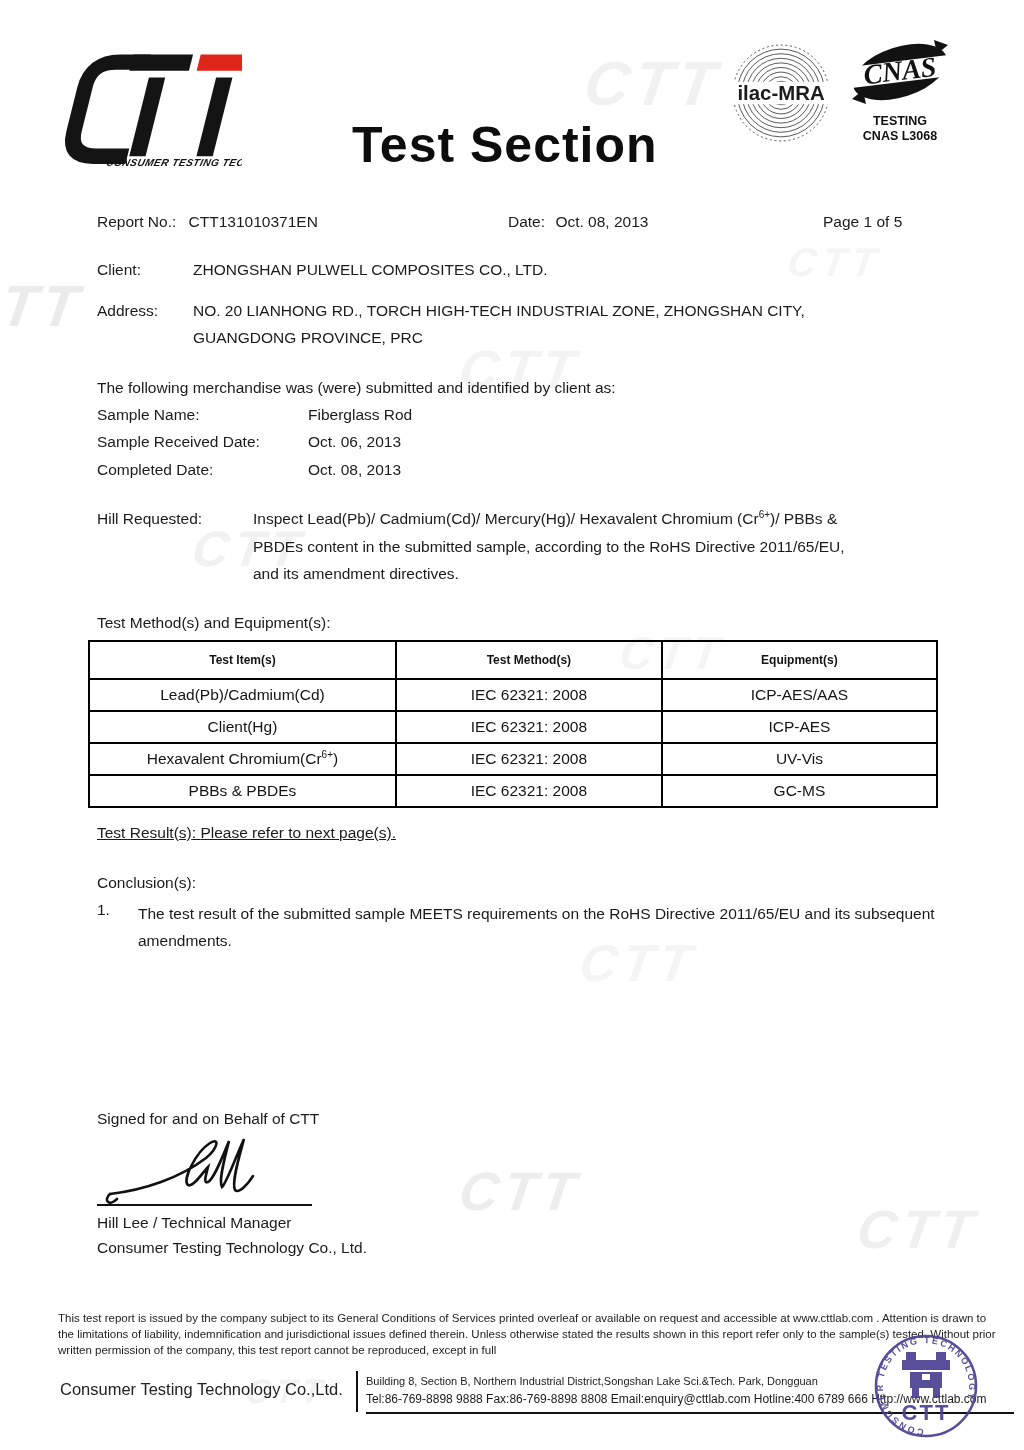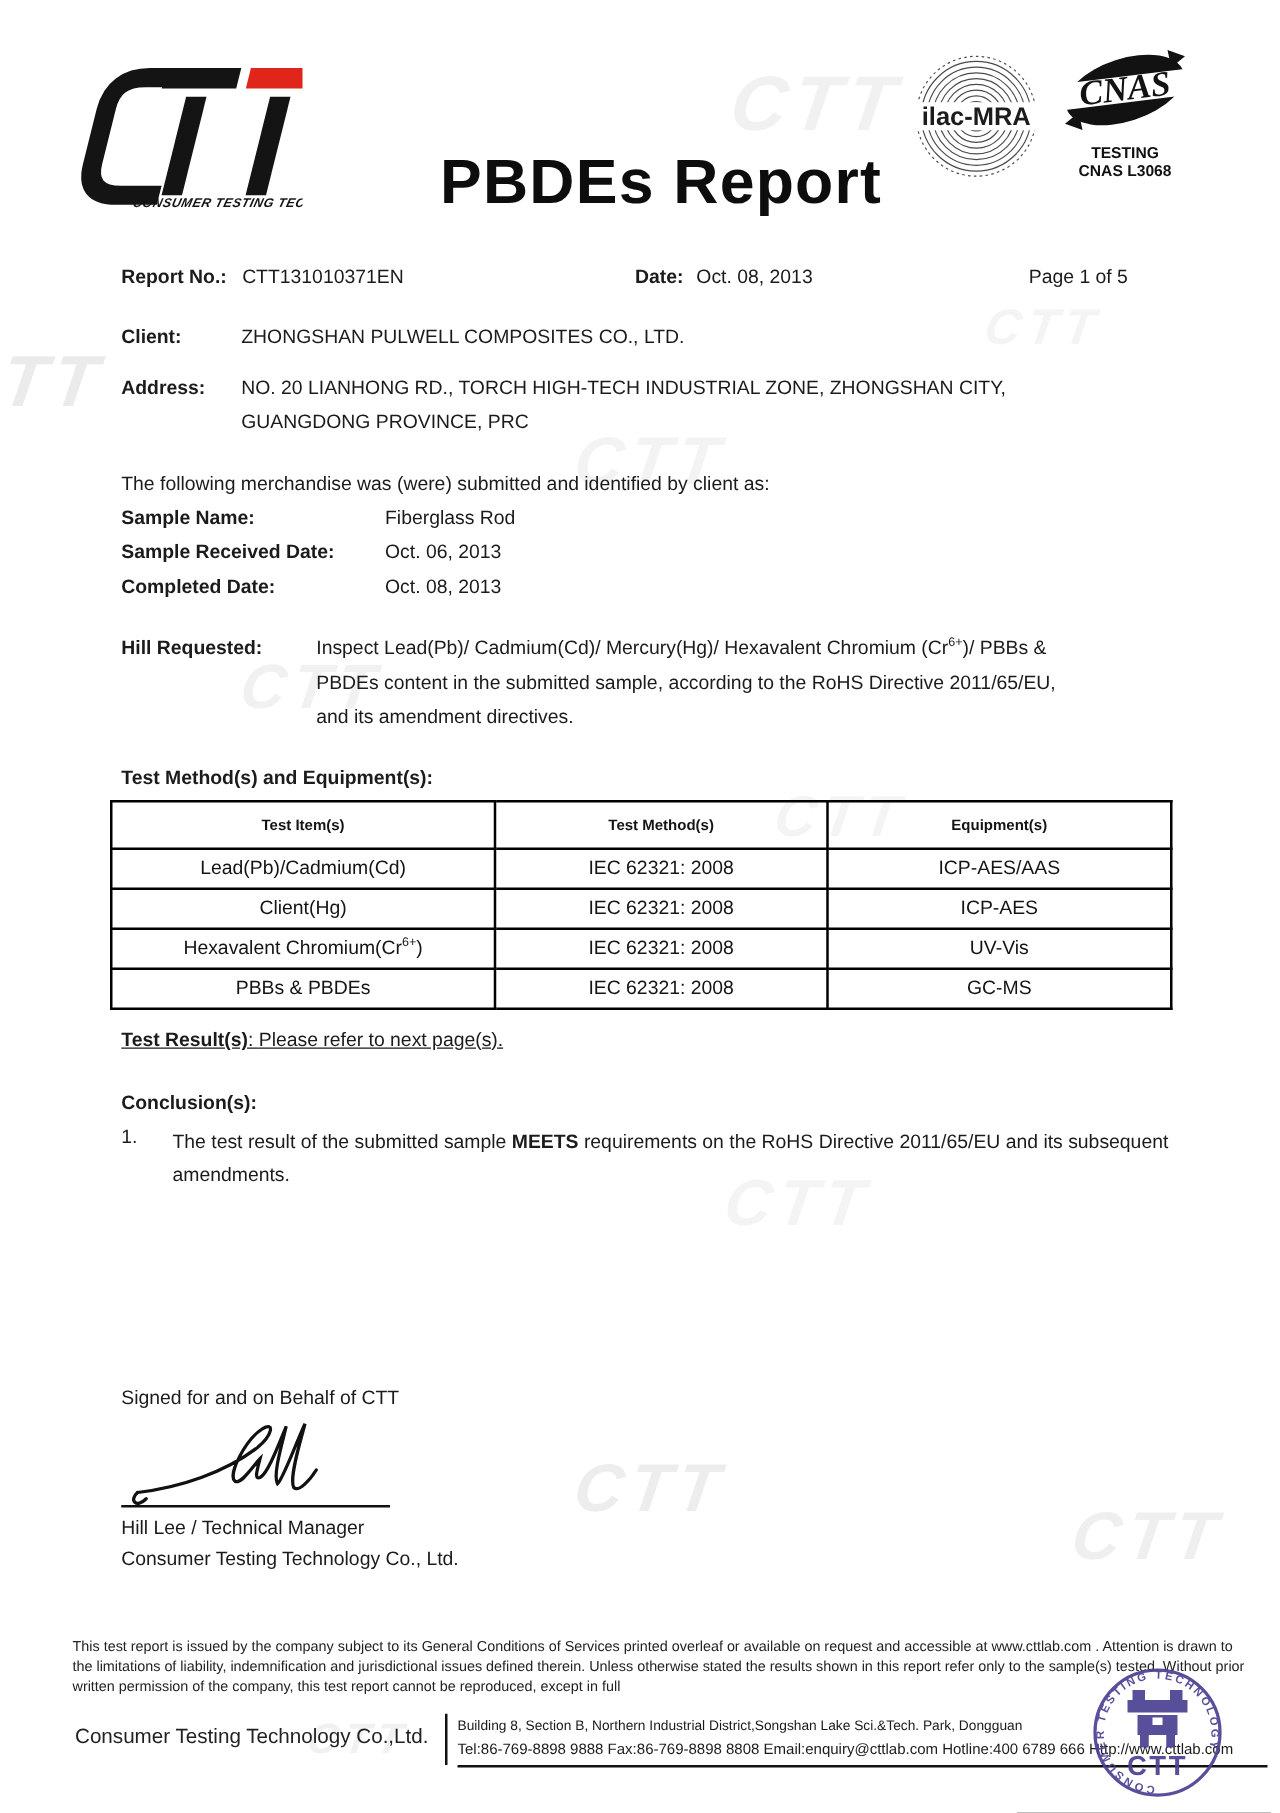--- a/index.html
+++ b/index.html
@@ -2,21 +2,21 @@
 <html><head>
 <meta charset="utf-8">
 <style>
   html,body{margin:0;padding:0;background:#888;}
   .page{
     position:relative;width:1024px;height:1450px;background:#fff;
     font-family:"Liberation Sans",sans-serif;color:#1b1b1b;overflow:hidden;
     margin:0 auto;
   }
   .abs{position:absolute;white-space:nowrap;}
-  .b{font-weight:bold;text-align:right;}
+  .b{font-weight:normal;text-align:right;}
   .fs{font-size:15.5px;}
   sup{font-size:10px;vertical-align:super;line-height:0;}
 
   
   .wm{position:absolute;font-weight:bold;font-style:italic;letter-spacing:5px;
       color:#444;transform:skewX(-8deg);z-index:0;user-select:none;}
   .wm-a{left:585px;top:48px;font-size:62px;opacity:.07;}
   .wm-b{left:-45px;top:272px;font-size:58px;opacity:.10;}
   .wm-c{left:788px;top:240px;font-size:40px;opacity:.05;}
   .wm-d{left:460px;top:338px;font-size:54px;opacity:.06;}
@@ -74,21 +74,21 @@
         <path d="M76,12 L44,12 Q16,12 16,38 L16,84 Q16,110 44,110 L78,110" fill="none" stroke="#141414" stroke-width="16"></path>
         <rect x="58" y="4" width="62" height="17"></rect>
         <rect x="80" y="28" width="17" height="82"></rect>
         <rect x="128" y="4" width="62" height="17" fill="#e0251b"></rect>
         <rect x="150" y="28" width="17" height="82"></rect>
         <text x="58" y="120" font-size="10.5" font-weight="bold" font-style="italic" letter-spacing="0.5" fill="#141414">CONSUMER TESTING TECH</text>
       </g>
     </svg>
   </div>
 
-  <div class="abs title">PBDEs Report</div>
+  <div class="abs title">Test Section</div>
 
   <div class="abs" style="left:730px;top:42px;">
     <svg width="102" height="102" viewBox="0 0 100 100">
       <g fill="none" stroke="#4a4a4a" stroke-width="0.9">
         <circle cx="50" cy="50" r="47" stroke-dasharray="2 2.6"></circle>
         <circle cx="50" cy="50" r="43"></circle>
           <circle cx="50" cy="50" r="38.5"></circle>
         <circle cx="50" cy="50" r="34"></circle>
           <circle cx="50" cy="50" r="29.5"></circle>
         <circle cx="50" cy="50" r="25"></circle>

